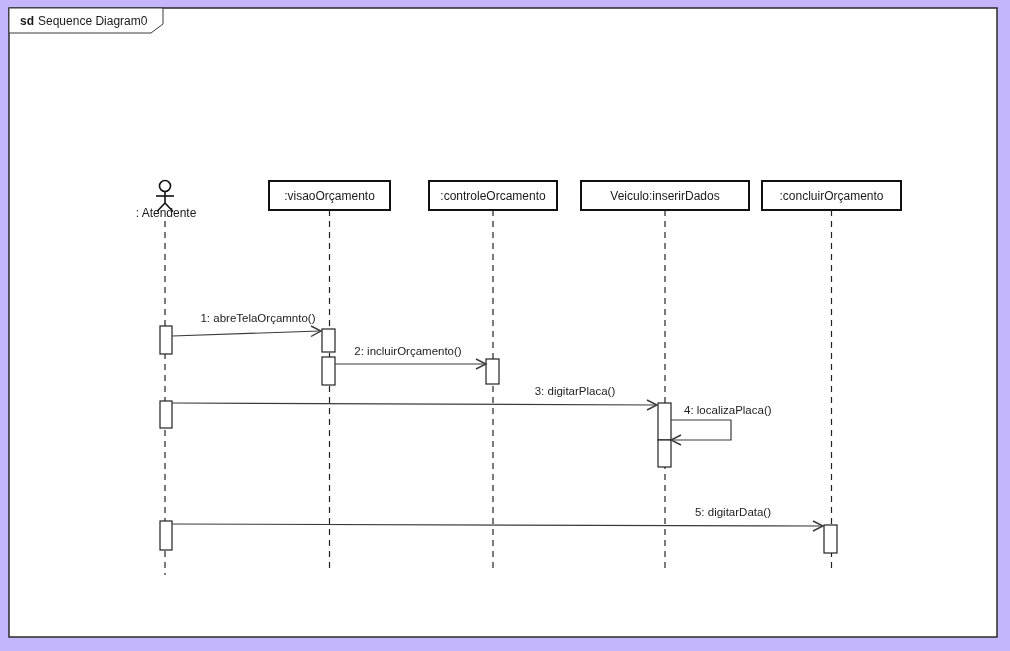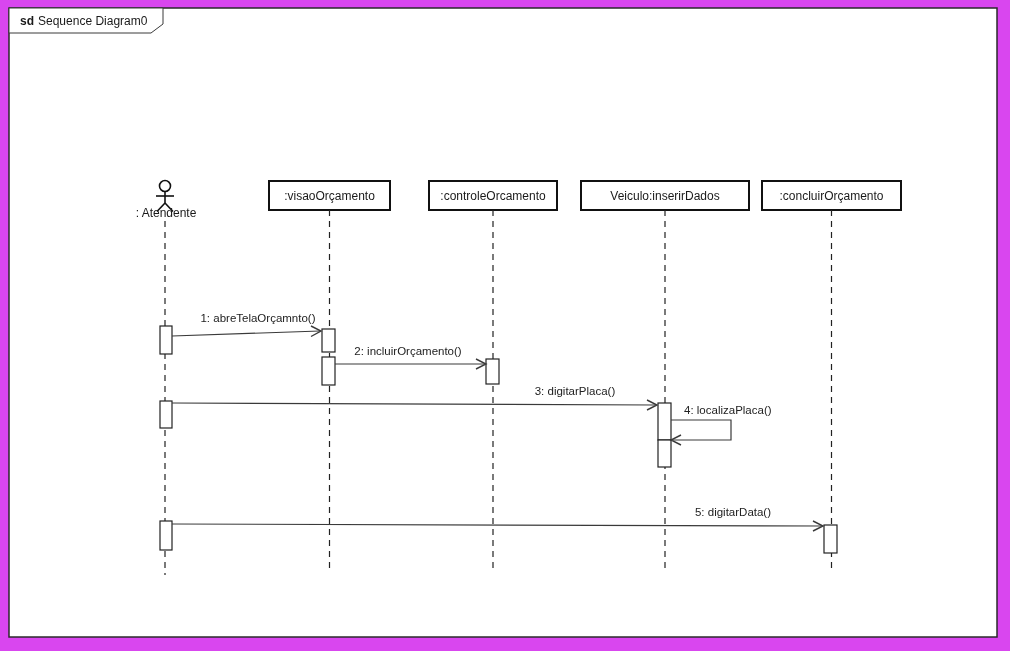--- a/index.html
+++ b/index.html
@@ -5,21 +5,21 @@
   html, body {
     margin: 0;
     padding: 0;
     background: #ffffff;
     font-family: "Liberation Sans", "DejaVu Sans", sans-serif;
   }
   .canvas {
     position: relative;
     width: 1010px;
     height: 651px;
-    background: #d946ef;
+    background: #c4b5fd;
   }
   svg text {
     font-family: "Liberation Sans", "DejaVu Sans", sans-serif;
     fill: #1a1a1a;
   }
   .frame-rect { fill: #ffffff; stroke: #2a2a2a; stroke-width: 1.5; }
   .tab-shape { fill: #ffffff; stroke: #3a3a3a; stroke-width: 1; }
   .tab-text { font-size: 12px; }
   .tab-keyword { font-weight: bold; }
   .head-box { fill: #ffffff; stroke: #111111; stroke-width: 2; }

